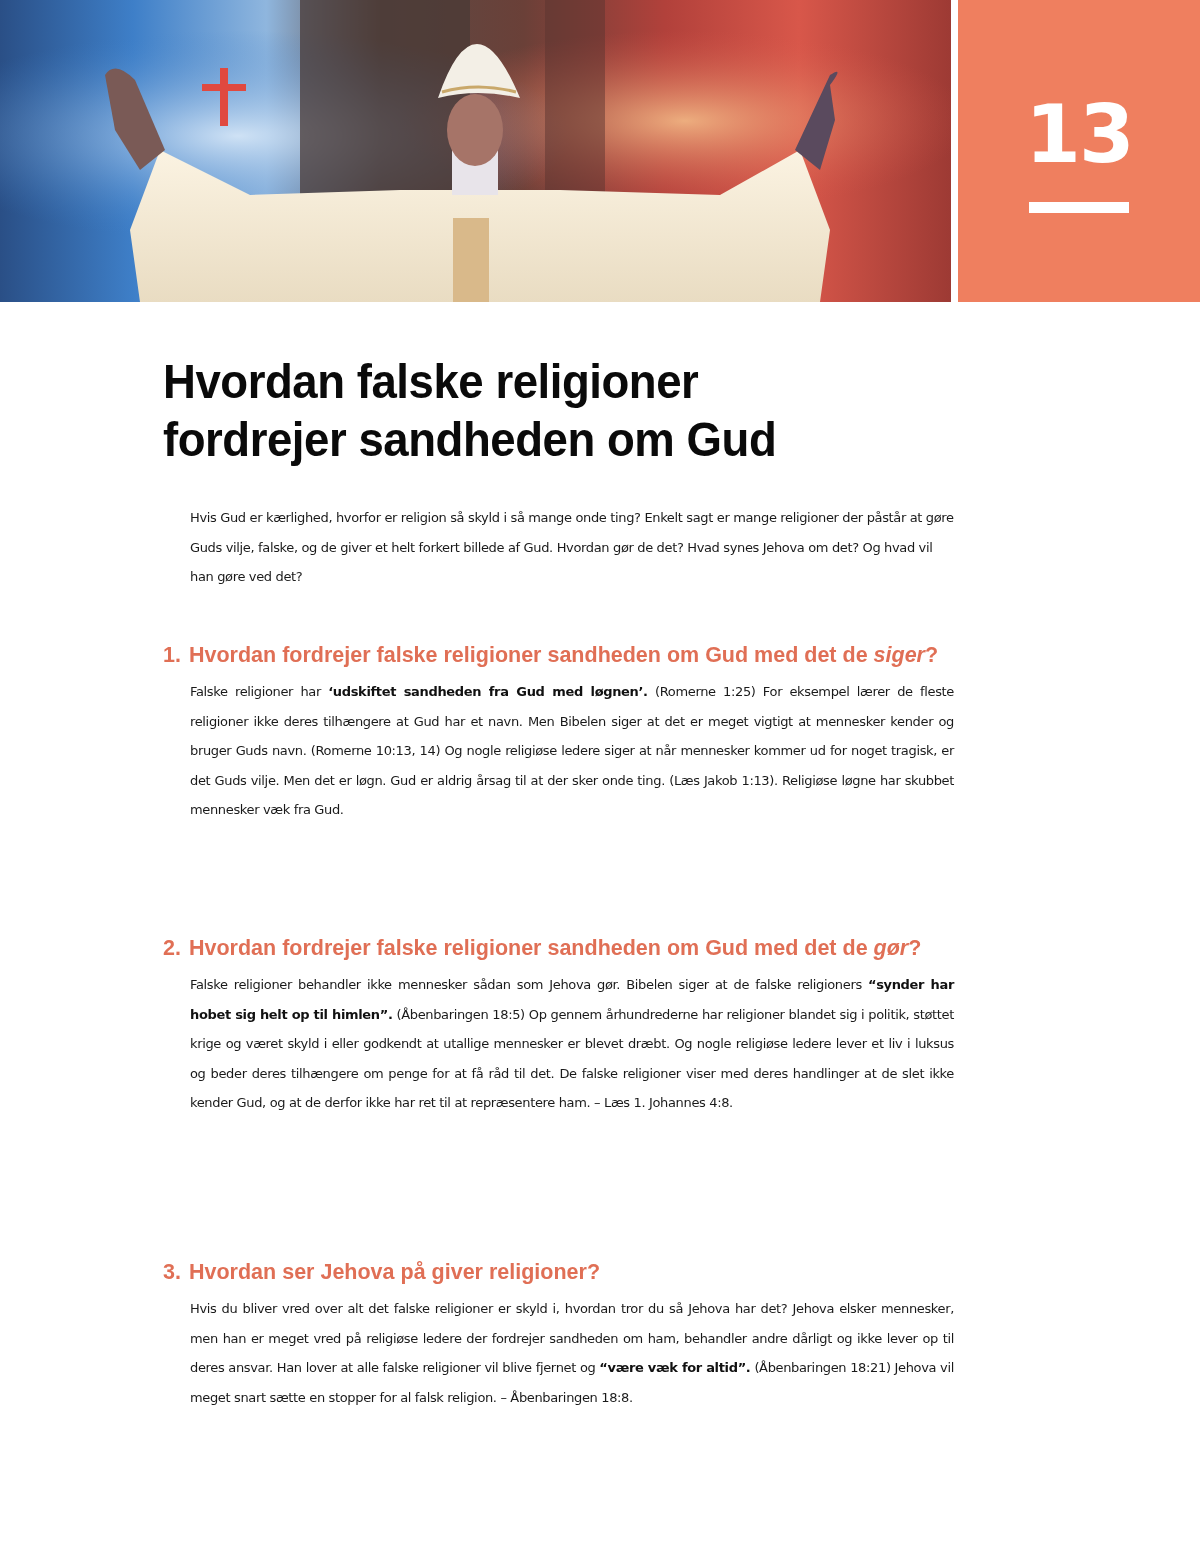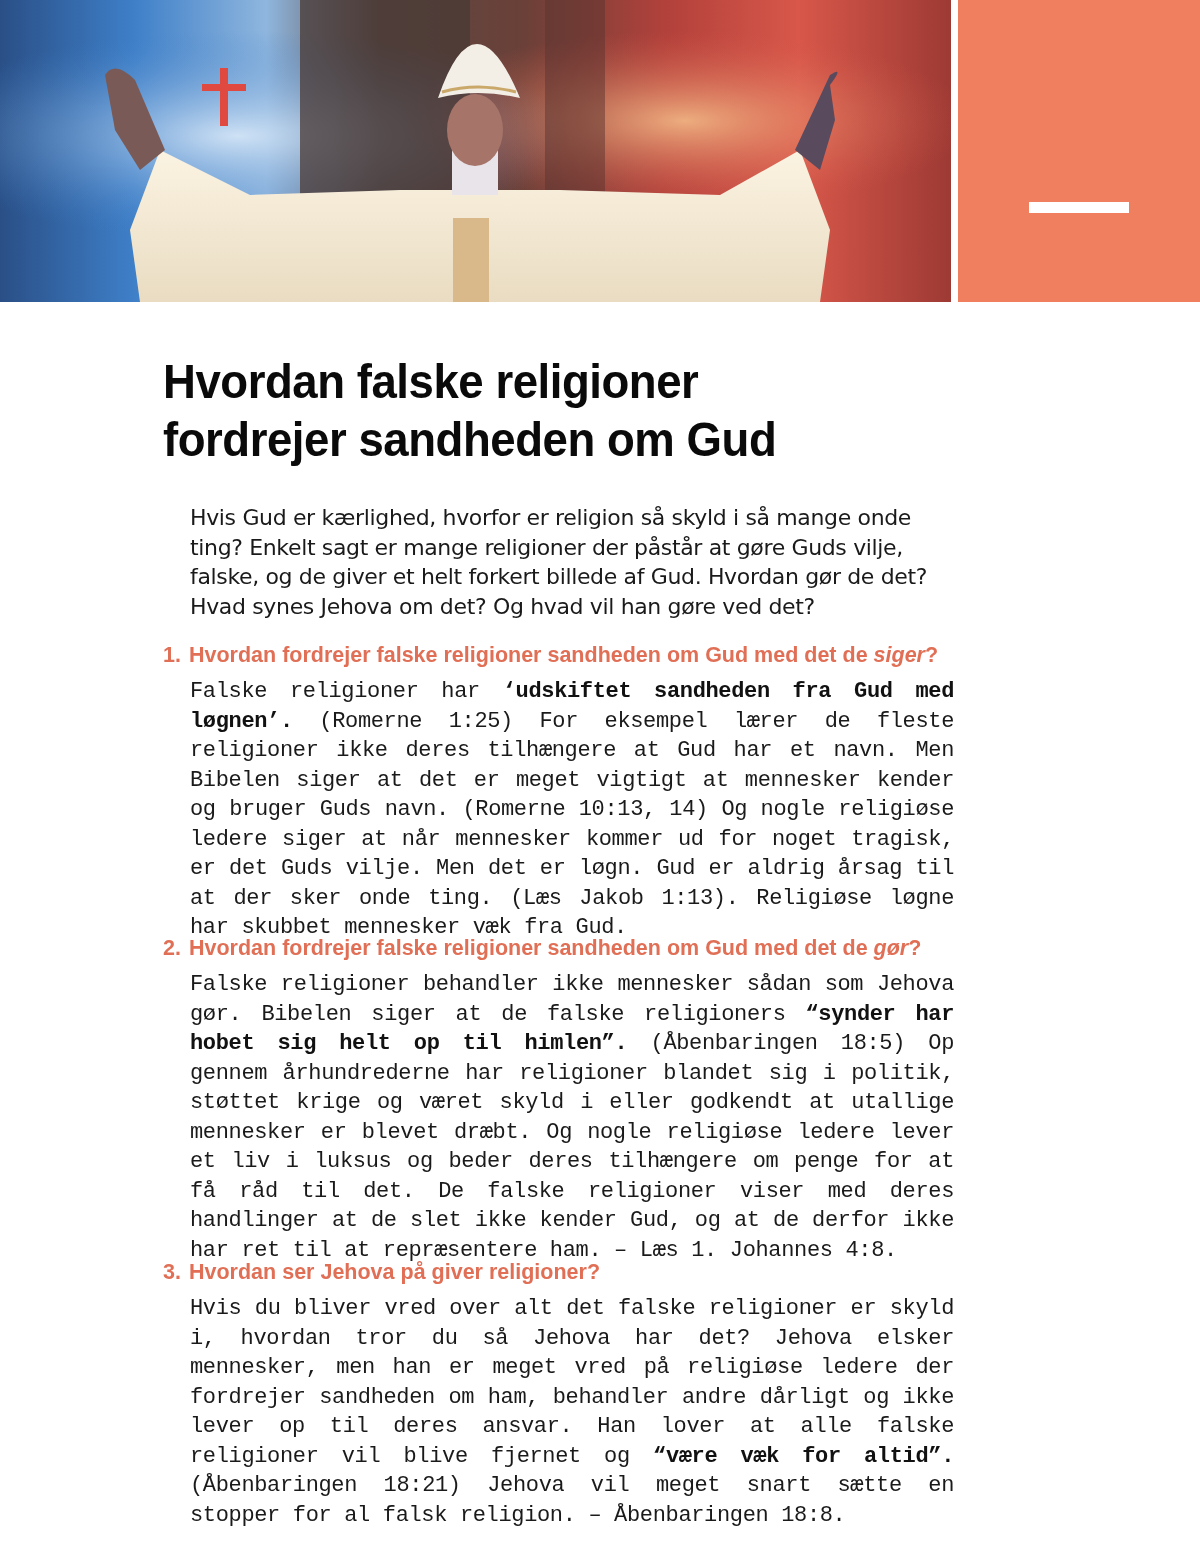--- a/index.html
+++ b/index.html
@@ -16,31 +16,31 @@
                       font-size: 80px; line-height: 1; letter-spacing: -2px; }
     .chapter-rule { position: absolute; left: 71px; top: 202px; width: 100px; height: 11px; background: #ffffff; }
 
     
     .page-title { position: absolute; left: 163px; top: 352px; width: 800px; margin: 0;
                   font-family: "Liberation Sans", sans-serif; font-weight: bold;
                   font-size: 49px; line-height: 58px; color: #0a0a0a; letter-spacing: -0.5px;
                   transform: scaleX(0.93); transform-origin: left top; }
 
     
-    .body-text { font-family: "DejaVu Sans", sans-serif; font-size: 22px; line-height: 29.5px;
+    .body-text { font-family: "DejaVu Sans", sans-serif; font-size: 13px; line-height: 29.5px;
                  color: #1a1a1a; text-align: justify; margin: 0; letter-spacing: -0.35px; }
     .intro { position: absolute; left: 190px; top: 503px; width: 764px; text-align: left; }
 
     .section { position: absolute; left: 163px; width: 800px; }
     .q-heading { margin: 0; font-family: "Liberation Sans", sans-serif; font-weight: bold;
                  font-size: 21.5px; line-height: 29px; color: #e06f55; display: flex; }
     .q-num { width: 26px; flex: none; }
     .q-text { flex: 1; }
     .q-text em { }
-    .section .body-text { margin-left: 27px; width: 764px; margin-top: 7px; font-family: Liberation Mono, monospace; }
+    .section .body-text { margin-left: 27px; width: 764px; margin-top: 7px; }
     .bold { font-weight: bold; color: #111; }
 
     #s1 { top: 641px; }
     #s2 { top: 934px; }
     #s3 { top: 1258px; }
   </style>
 </head>
 <body>
 
 <div class="hero" aria-label="Religious leader in white vestments and mitre with arms raised before stained-glass windows">
@@ -80,20 +80,21 @@
 
     <rect x="452" y="150" width="46" height="45" fill="#e8e4ea"></rect>
     <ellipse cx="475" cy="130" rx="28" ry="36" fill="#a67468"></ellipse>
 
     <path d="M438 98 Q475 -10 520 98 Q478 88 438 98 Z" fill="#f3efe6"></path>
     <path d="M442 92 Q478 82 516 92" stroke="#c9a86a" stroke-width="3" fill="none"></path>
   </svg>
 </div>
 
 <div class="chapter-box">
+  <div class="chapter-number">13</div>
   <div class="chapter-rule"></div>
 </div>
 
 <h1 class="page-title">
   <span>Hvordan falske religioner</span><br>
   <span>fordrejer sandheden om Gud</span>
 </h1>
 
 <p class="body-text intro">Hvis Gud er kærlighed, hvorfor er religion så skyld i så mange onde ting? Enkelt sagt er mange religioner der påstår at gøre Guds vilje, falske, og de giver et helt forkert billede af Gud. Hvordan gør de det? Hvad synes Jehova om det? Og hvad vil han gøre ved det?</p>
 

